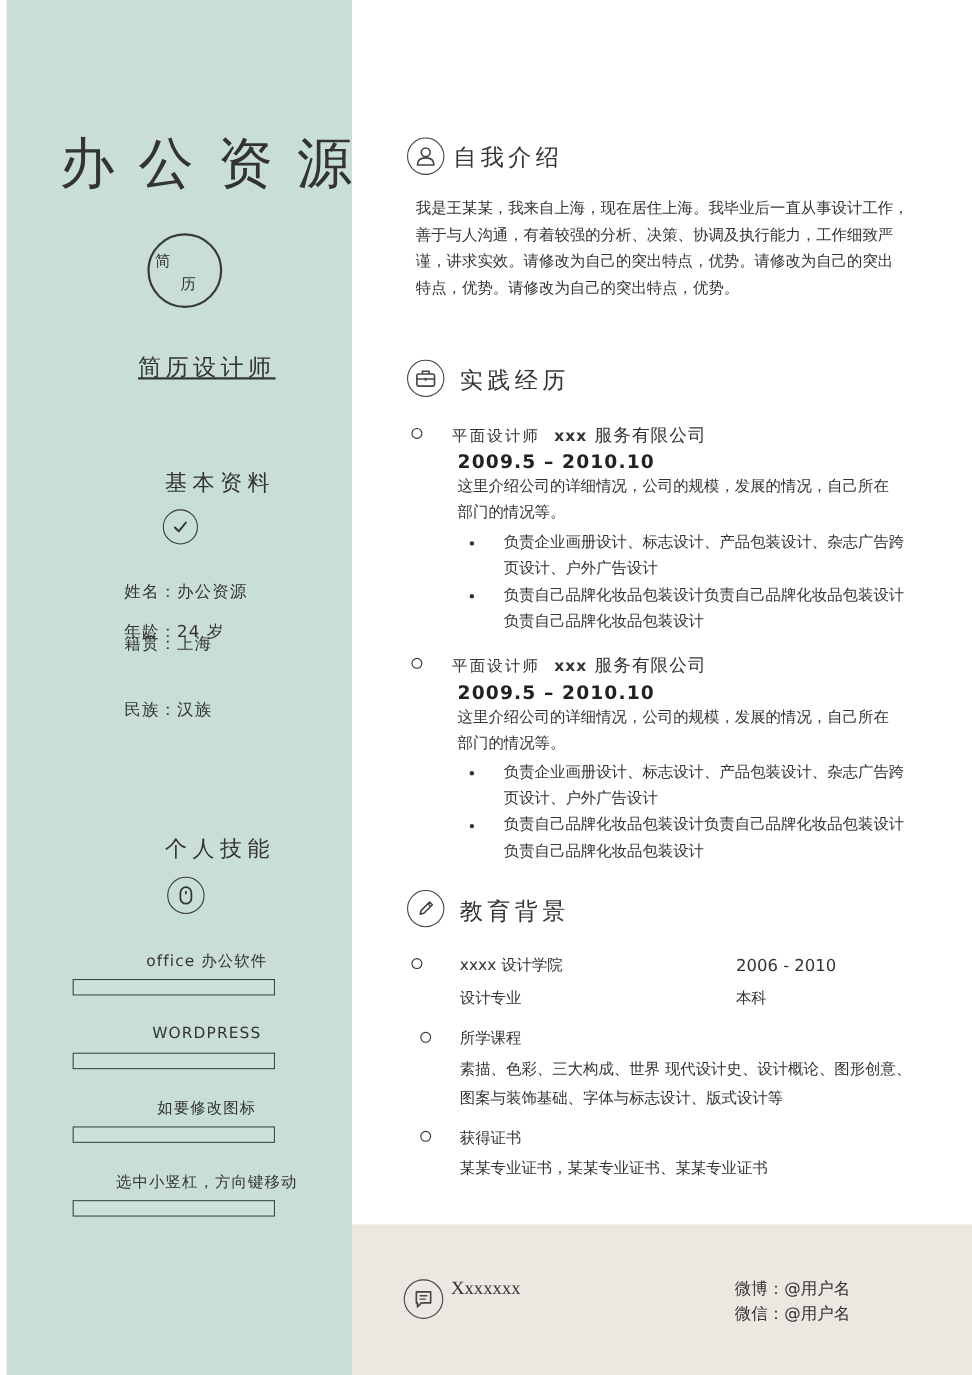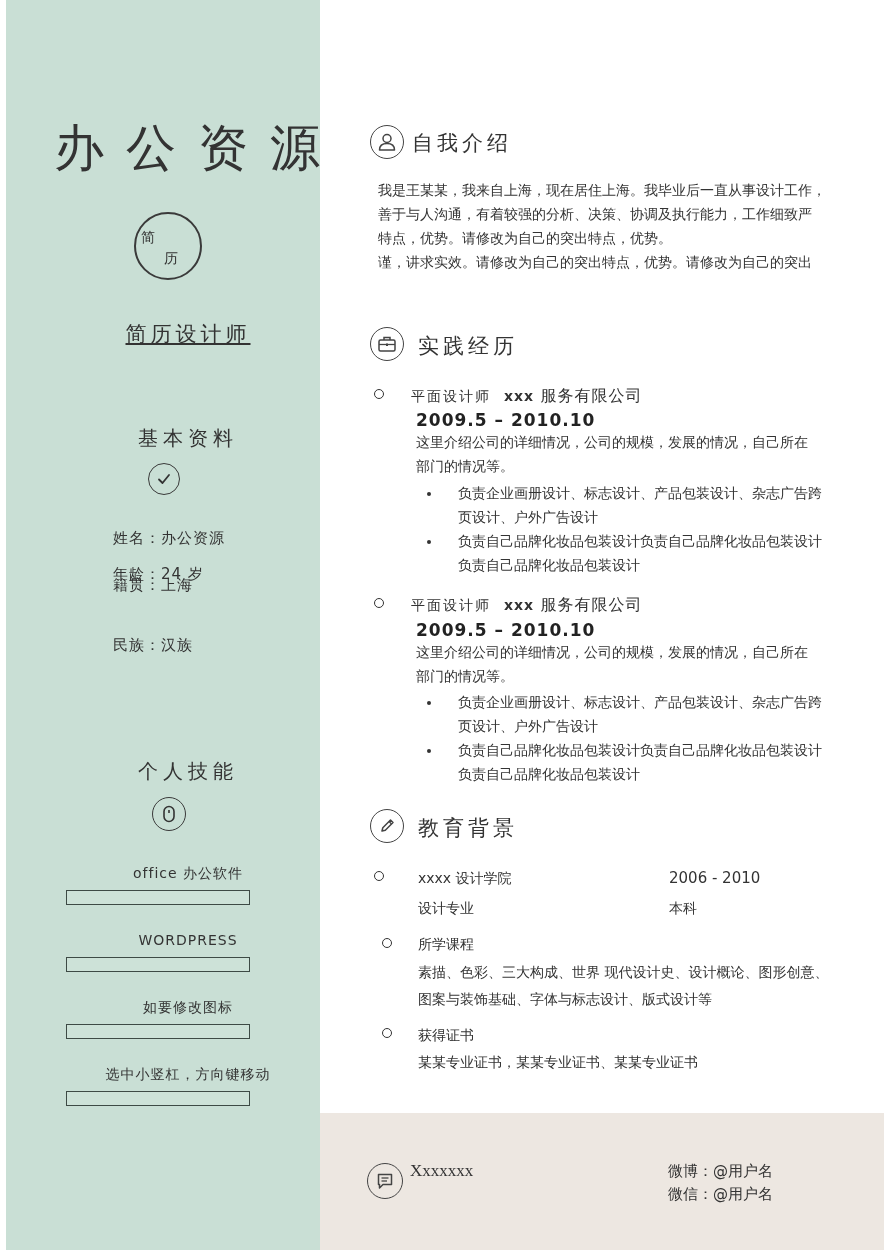--- a/index.html
+++ b/index.html
@@ -22,21 +22,21 @@
     line-height: 72px;
   }
   .resume-circle {
     left: 128px; top: 212px; width: 64px; height: 64px;
     border: 2px solid #3a3a3a; border-radius: 50%;
   }
   .resume-circle .c1 { position: absolute; left: 5px; top: 15px; font-size: 14px; color:#333;}
   .resume-circle .c2 { position: absolute; left: 28px; top: 36px; font-size: 14px; color:#333;}
   .role { top: 320px; font-size: 21px; letter-spacing: 4px; color: #333; text-decoration: underline; }
 
-  .side-h { font-size: 20px; letter-spacing: 5px; color: #333; }
+  .side-h { font-size: 20px; letter-spacing: 5px; color: #333; padding-left: 12px; }
   .round-icon {
     width: 32px; height: 32px; border: 1.6px solid #3a3a3a; border-radius: 50%;
     display: flex; align-items: center; justify-content: center; box-sizing: border-box;
   }
   .info-row { left: 107px; font-size: 15px; color: #333; letter-spacing: 1px; }
 
   .skill-label { font-size: 14px; color: #333; letter-spacing: 1px; }
   .skill-bar {
     left: 60px; width: 184px; height: 15px; border: 1.5px solid #3d4a45;
     box-sizing: border-box; background: #CDE2D8;
@@ -111,22 +111,22 @@
 <div class="abs sec-icon" style="left:370px; top:125px;">
   <svg width="22" height="22" viewBox="0 0 22 22">
       <circle cx="11" cy="7.5" r="4" fill="none" stroke="#444" stroke-width="1.5"></circle>
       <path d="M3.5 19 Q3.5 12.5 11 12.5 Q18.5 12.5 18.5 19 Z" fill="none" stroke="#444" stroke-width="1.5" stroke-linejoin="round"></path>
     </svg>
 </div>
 <div class="abs sec-title" style="left:412px; top:129px;">自我介绍</div>
 <div class="abs para" style="left:378px; top:178px; width:500px;">
   <div>我是王某某，我来自上海，现在居住上海。我毕业后一直从事设计工作，</div>
   <div>善于与人沟通，有着较强的分析、决策、协调及执行能力，工作细致严</div>
+  <div>谨，讲求实效。请修改为自己的突出特点，优势。请修改为自己的突出</div>
   <div>特点，优势。请修改为自己的突出特点，优势。</div>
-  <div>谨，讲求实效。请修改为自己的突出特点，优势。请修改为自己的突出</div>
 </div>
 
 <div class="abs sec-icon" style="left:370px; top:327px;">
   <svg width="22" height="20" viewBox="0 0 22 20">
       <rect x="3" y="6" width="16" height="11" rx="1.5" fill="none" stroke="#444" stroke-width="1.5"></rect>
       <path d="M8 6 V3.5 H14 V6" fill="none" stroke="#444" stroke-width="1.5"></path>
       <line x1="3" y1="10.5" x2="19" y2="10.5" stroke="#444" stroke-width="1.3"></line>
       <rect x="10" y="9.5" width="2" height="2.5" fill="#444"></rect>
     </svg>
 </div>

